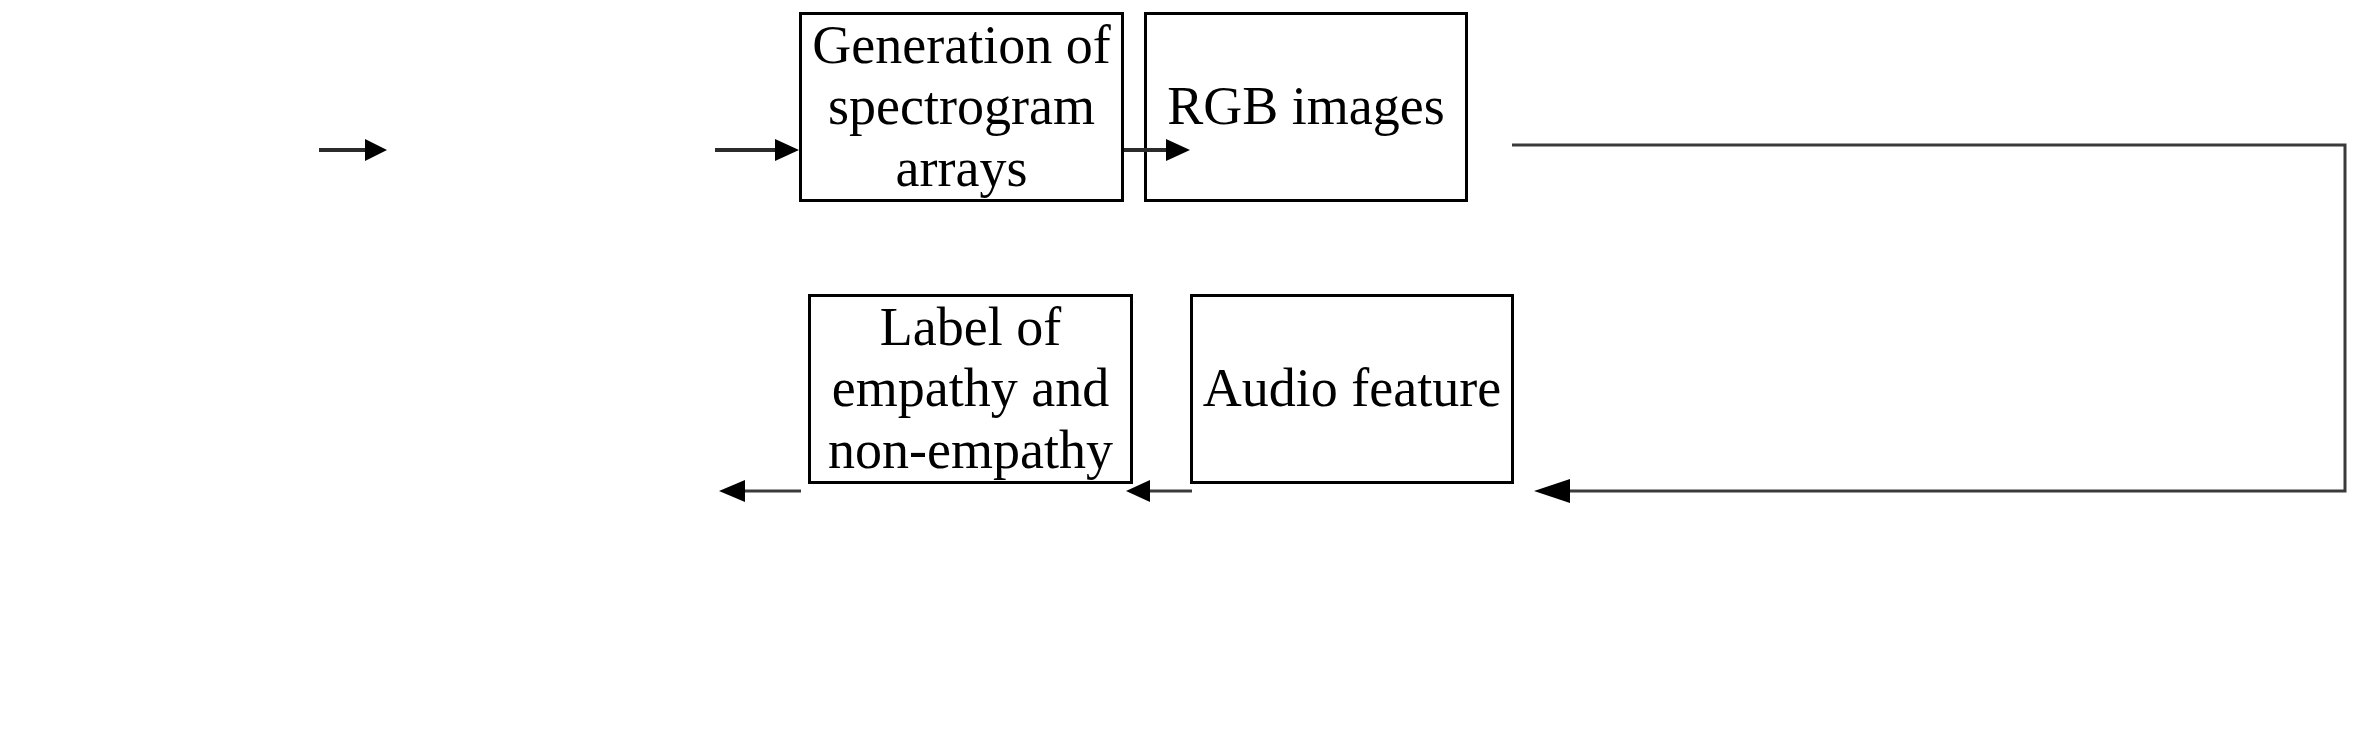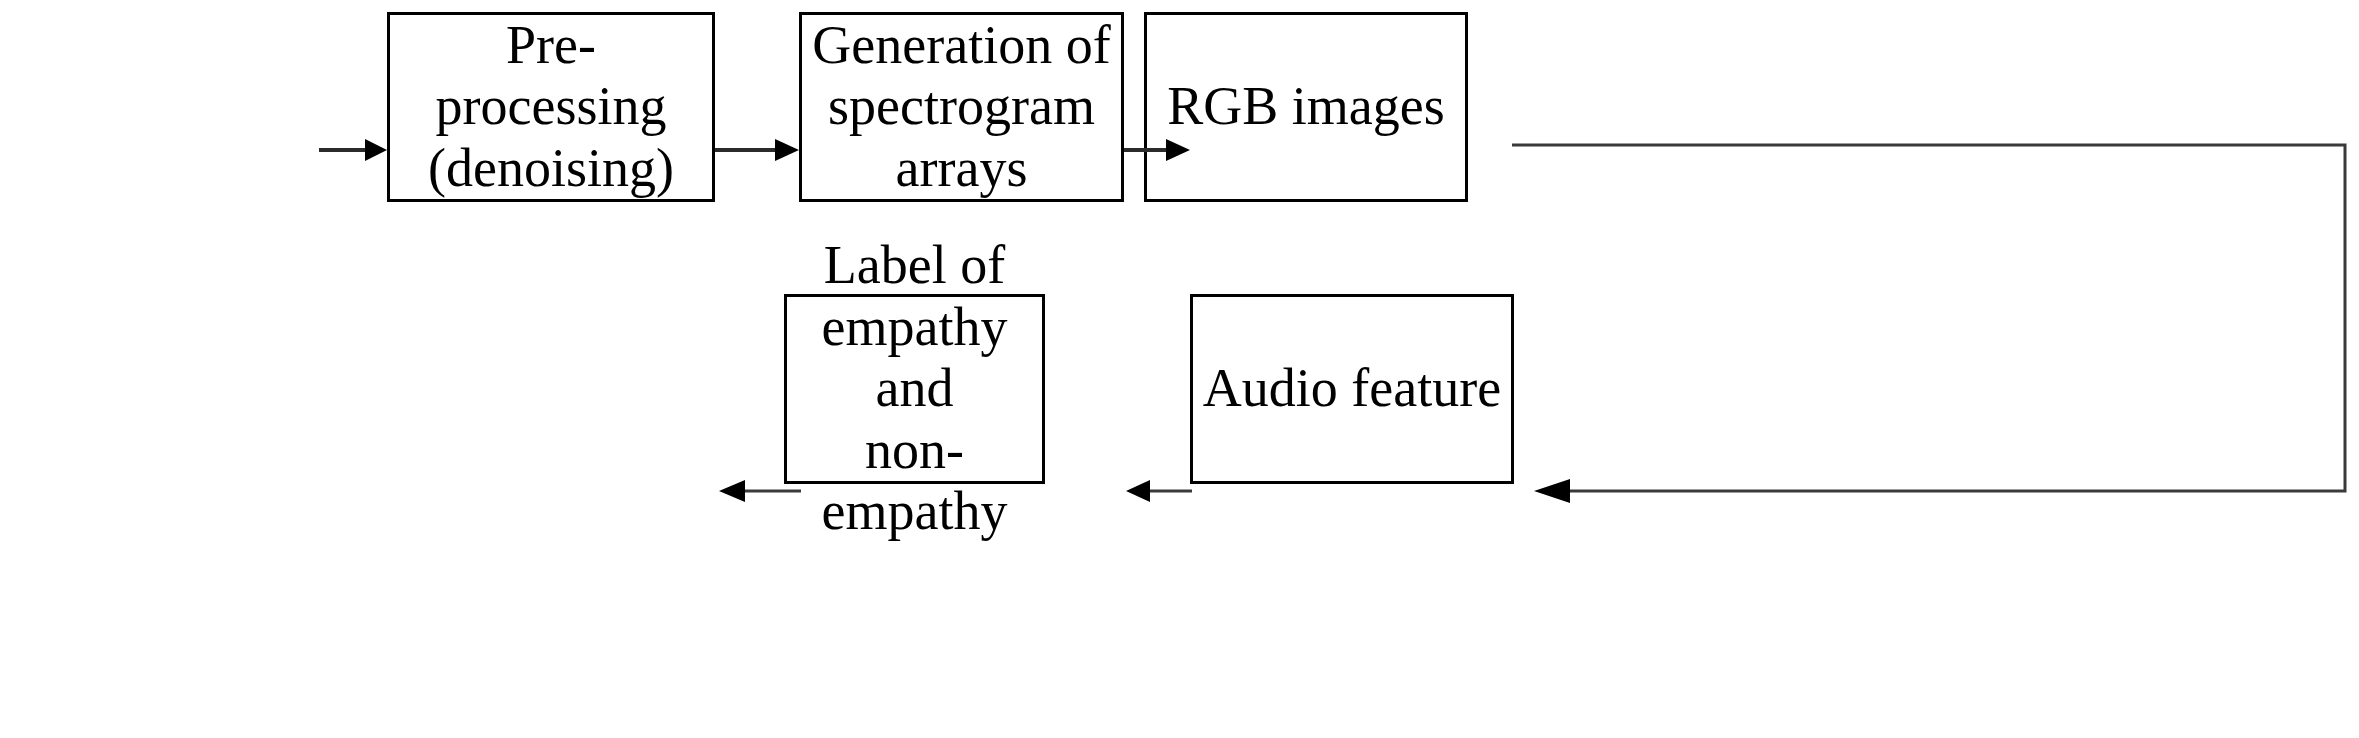--- a/index.html
+++ b/index.html
@@ -56,37 +56,33 @@
     fill: #000000;
     stroke: none;
   }
 </style>
 </head>
 <body>
 
 <div id="diagram">
 
 
-  <div class="node" style="left:387px; top:12px; width:328px; height:190px;">
-    <span>Pre-processing
-(denoising)</span>
-  </div>
 
   <div class="node" style="left:799px; top:12px; width:325px; height:190px;">
     <span>Generation of
 spectrogram
 arrays</span>
   </div>
 
   <div class="node" style="left:1144px; top:12px; width:324px; height:190px;">
     <span>RGB images</span>
   </div>
 
 
-  <div class="node" style="left:784px; top:294px; width:261px; height:190px;">
+  <div class="node" style="left:808px; top:294px; width:325px; height:190px;">
     <span>Label of
 empathy and
 non-empathy</span>
   </div>
 
   <div class="node" style="left:1190px; top:294px; width:324px; height:190px;">
     <span>Audio feature</span>
   </div>
 
   <div class="connector" style="left:319px; top:135px; width:70px; height:30px;">

